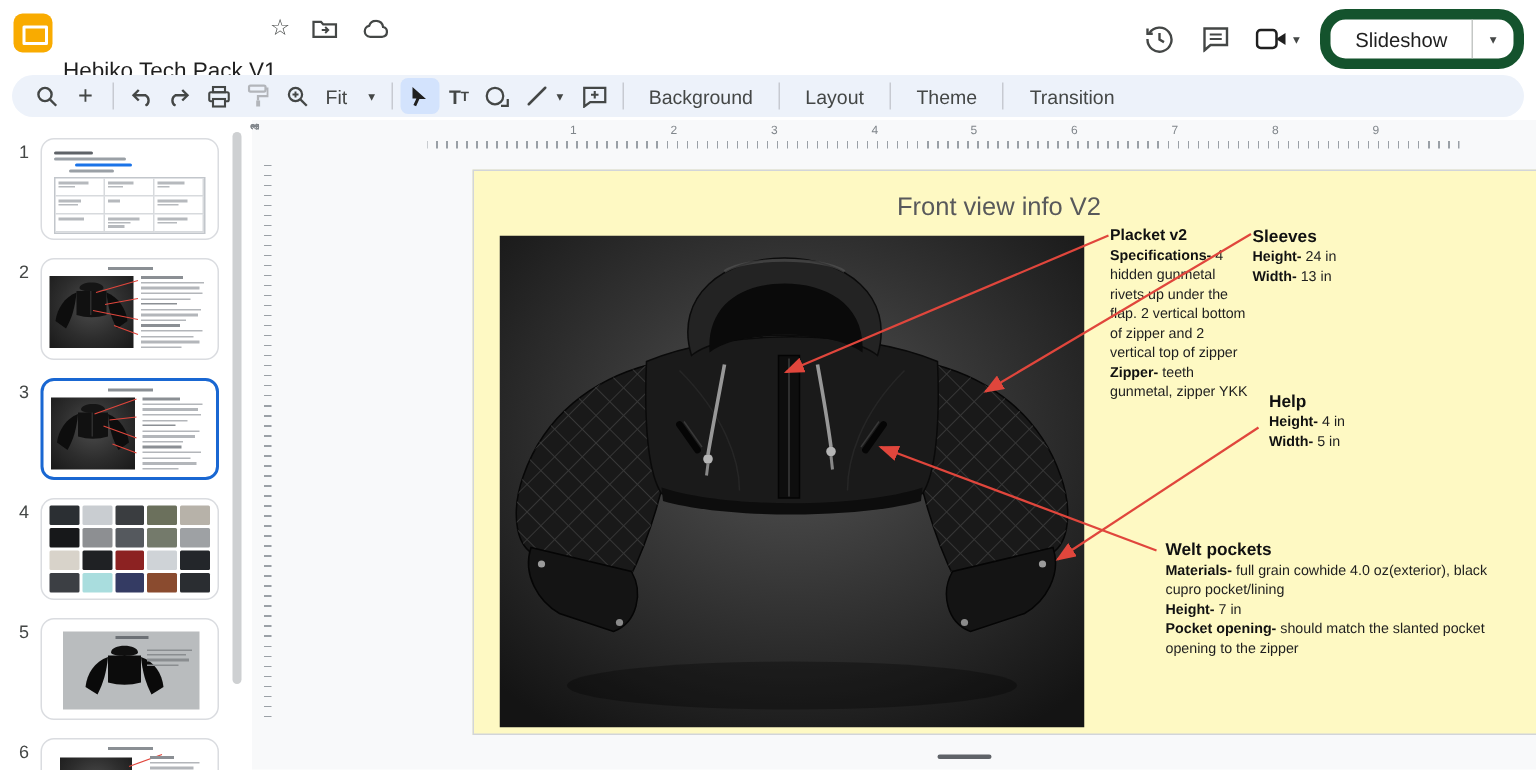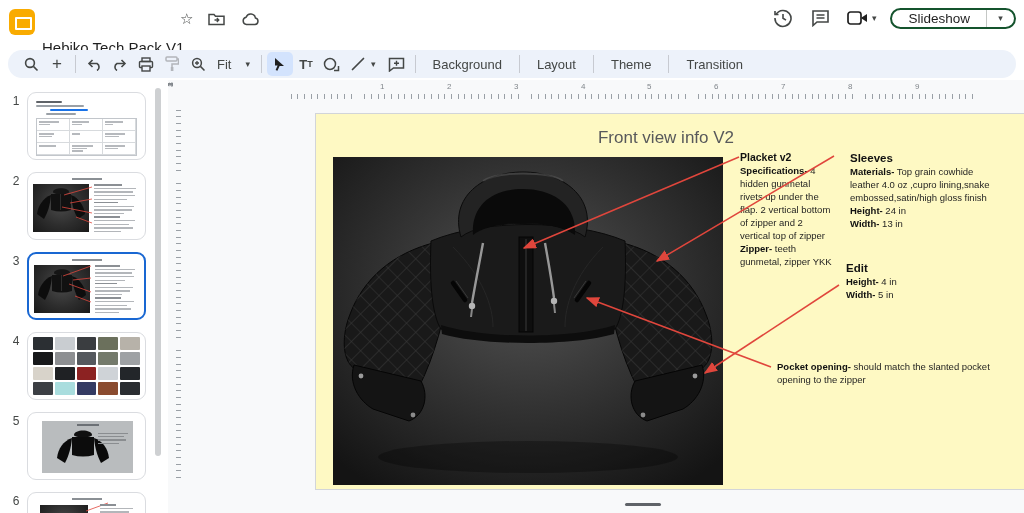--- a/index.html
+++ b/index.html
@@ -14,22 +14,22 @@
                  border:2.5px solid #fff; border-radius:1px; }
   .doc-title { position:absolute; left:42px; top:6px; font-size:15px; color:#1f1f1f;margin-top:33px; }
   .title-icons { position:absolute; left:180px; top:7px; display:flex; gap:11px; align-items:center; color:#444746; }
   .star { font-size:15px; line-height:16px; cursor:pointer; }
   .menubar { position:absolute; left:40px; top:25px; display:flex; gap:4px; }
   .menubar span { font-size:13px; color:#1f1f1f; padding:2px 6px; border-radius:4px; cursor:pointer; }
   .hdr-right { position:absolute; right:8px; top:6px; display:flex; align-items:center; gap:14px; }
   .hdr-ic { width:24px; height:24px; display:flex; align-items:center; justify-content:center; cursor:pointer; }
   .cam-wrap { display:flex; align-items:center; gap:3px; cursor:pointer; }
   .caret { font-size:9px; color:#444746; }
-  .slideshow-btn { display:flex; align-items:stretch; border:2px solid #14532d; border-radius:17px;
-                   height:21px; overflow:hidden; background:#fff; cursor:pointer; }
+  .slideshow-btn { display:flex; align-items:stretch; border:7px solid #14532d; border-radius:17px;
+                   height:40px; overflow:hidden; background:#fff; cursor:pointer; }
   .slideshow-btn .lbl { padding:0 16px; display:flex; align-items:center; font-size:13.5px; color:#1f1f1f; }
   .slideshow-btn .dd  { width:28px; display:flex; align-items:center; justify-content:center;
                         border-left:1px solid #c4c7c5; }
 
   
   .toolbar { position:absolute; left:8px; top:50px; width:1008px; height:28px; background:#edf2fa;
              border-radius:14px; display:flex; align-items:center; padding-left:10px; }
   .tb-ic { width:26px; height:24px; display:flex; align-items:center; justify-content:center;
            border-radius:5px; cursor:pointer; color:#444746; flex:none; }
   .tb-sep { width:1px; height:18px; background:#c7cad1; margin:0 5px; flex:none; }
@@ -101,21 +101,21 @@
           border:1px solid #d2d5d9;text-decoration:underline; }
   .slide-title { position:absolute; left:230px; top:14px; width:240px; text-align:center;
                  font-size:17px; color:#58595b; }
   .jacket-img { position:absolute; left:17px; top:43px; width:390px; height:328px; }
 
   .ann { position:absolute; font-size:9.5px; line-height:13px; color:#1f1f1f; }
   .ann h4 { font-size:11.5px; line-height:14px; color:#111; }
   .ann b { color:#111; }
   .ann-placket { left:424px; top:36px; width:95px; }
   .ann-placket h4 { font-size:10.5px; }
-  .ann-sleeves { left:534px; top:37px; width:152px; }
+  .ann-sleeves { left:519px; top:37px; width:152px; }
   .ann-cuffs   { left:530px; top:147px; width:142px; }
   .ann-welt    { left:461px; top:246px; width:228px; }
   .arrows { position:absolute; left:0; top:0; }
 
   .drag-handle { position:absolute; left:457px; top:423px; width:36px; height:3px;
                  background:#5f6368; border-radius:2px; cursor:row-resize; }
 </style>
 </head>
 <body>
 
@@ -528,32 +528,34 @@
     </svg>
 
     <div class="ann ann-placket">
       <h4>Placket v2</h4>
       <div><b>Specifications-</b><span> 4 hidden gunmetal rivets up under the flap. 2 vertical bottom of zipper and 2 vertical top of zipper</span></div>
       <div><b>Zipper-</b><span> teeth gunmetal, zipper YKK</span></div>
     </div>
 
     <div class="ann ann-sleeves">
       <h4>Sleeves</h4>
-      <div><b>Materials-</b><span> Top grain cowhide leather 4.0 oz ,cupro lining,snake embossed,satin/high gloss finish</span></div>
       <div><b>Height-</b><span> 24 in</span></div>
       <div><b>Width-</b><span> 13 in</span></div>
     </div>
 
     <div class="ann ann-cuffs">
-      <h4>Edit</h4>
+      <h4>Help</h4>
       <div><b>Height-</b><span> 4 in</span></div>
       <div><b>Width-</b><span> 5 in</span></div>
     </div>
 
     <div class="ann ann-welt">
+      <h4>Welt pockets</h4>
+      <div><b>Materials-</b><span> full grain cowhide 4.0 oz(exterior), black cupro pocket/lining</span></div>
+      <div><b>Height-</b><span> 7 in</span></div>
       <div><b>Pocket opening-</b><span> should match the slanted pocket opening to the zipper</span></div>
     </div>
 
     <svg class="arrows" width="669" height="377" viewBox="0 0 669 377">
       <defs>
         <marker id="ah" markerWidth="9" markerHeight="7" refX="8" refY="3.5" orient="auto">
           <path d="M0 0 L9 3.5 L0 7 Z" fill="#e0463c"></path>
         </marker>
       </defs>
       <g stroke="#e0463c" stroke-width="1.5" fill="none">

